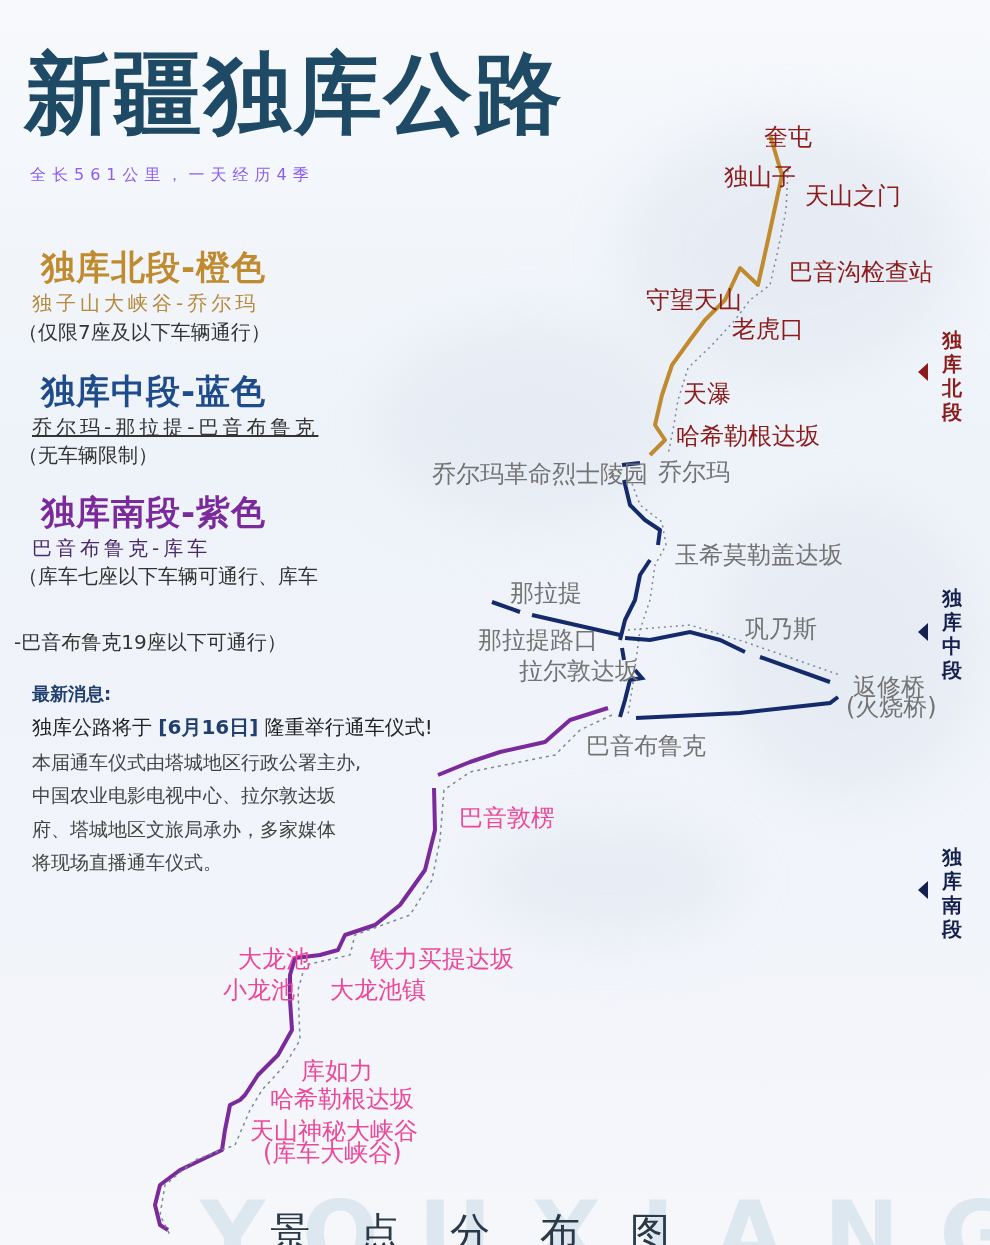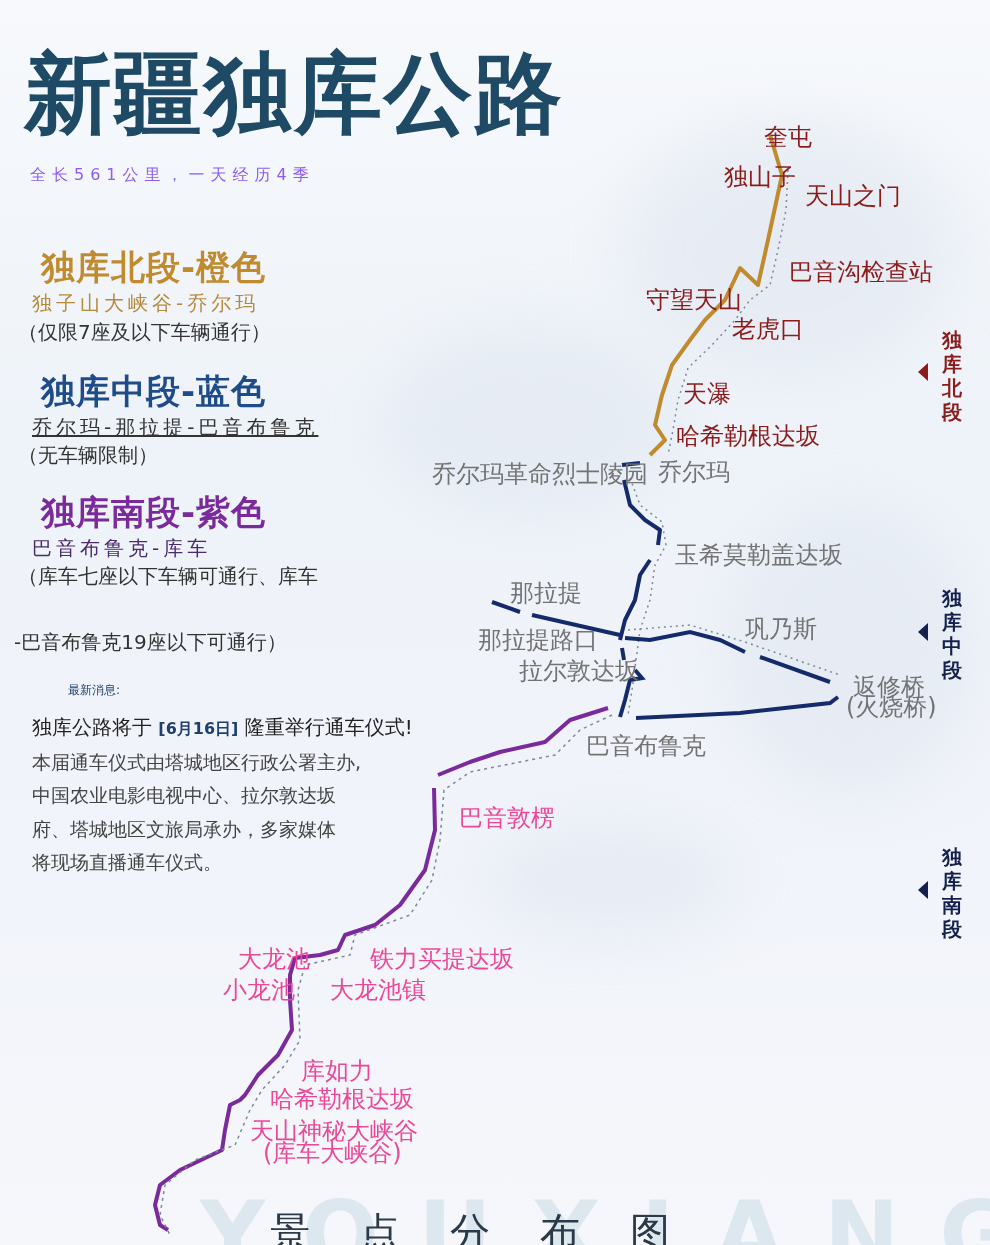--- a/index.html
+++ b/index.html
@@ -10,23 +10,23 @@
   }
   .cloud { position:absolute; border-radius: 50%; filter: blur(30px); background:#e3e9f2; opacity:.7; }
   .title {
     position:absolute; left:24px; top:50px; font-size:88px; font-weight:bold;
     color:#1f4a66; letter-spacing:2px; line-height:1;
   }
   .subtitle { position:absolute; left:30px; top:165px; font-size:16px; color:#8b5cf6; letter-spacing:6px;text-align:center; }
   .legend-h { position:absolute; left:32px; font-size:34px; font-weight:bold; letter-spacing:1px; line-height:1;margin-left:9px; }
   .legend-route { position:absolute; left:32px; font-size:20px; letter-spacing:4px; }
   .legend-note { position:absolute; left:18px; font-size:20px; color:#333; line-height:28px; }
-  .news-h { position:absolute; left:32px; top:682px; font-size:12px; font-weight:normal; color:#1f3f6e;margin-left:36px; }
+  .news-h { position:absolute; left:32px; top:682px; font-size:18px; font-weight:bold; color:#1f3f6e; }
   .news-line { position:absolute; left:32px; font-size:19px; color:#444; }
-  .news-strong { font-weight:bold; color:#1f3f6e; font-size:16px; }
+  .news-strong { font-weight:bold; color:#1f3f6e; font-size:20px; }
   .news-first { color:#222; font-size:20px; }
   .map-label { position:absolute; font-size:24px; font-weight:normal; white-space:nowrap; line-height:1.1; }
   .lbl-n { color:#8b1c1c; }
   .lbl-m { color:#737373; }
   .lbl-s { color:#ec4899; }
   .side-tag { position:absolute; width:24px; font-size:20px; font-weight:bold; line-height:24px; text-align:center; }
   .side-arrow { position:absolute; width:0; height:0; border-top:9px solid transparent; border-bottom:9px solid transparent; border-right:10px solid; }
   .watermark { position:absolute; left:200px; top:1190px; font-size:90px; font-weight:bold; color:#c9dbe6; opacity:.55; letter-spacing:40px; line-height:1; }
   .footer { position:absolute; left:270px; top:1205px; font-size:40px; color:#2a3a48; letter-spacing:50px; }
   svg.map { position:absolute; left:0; top:0; }

